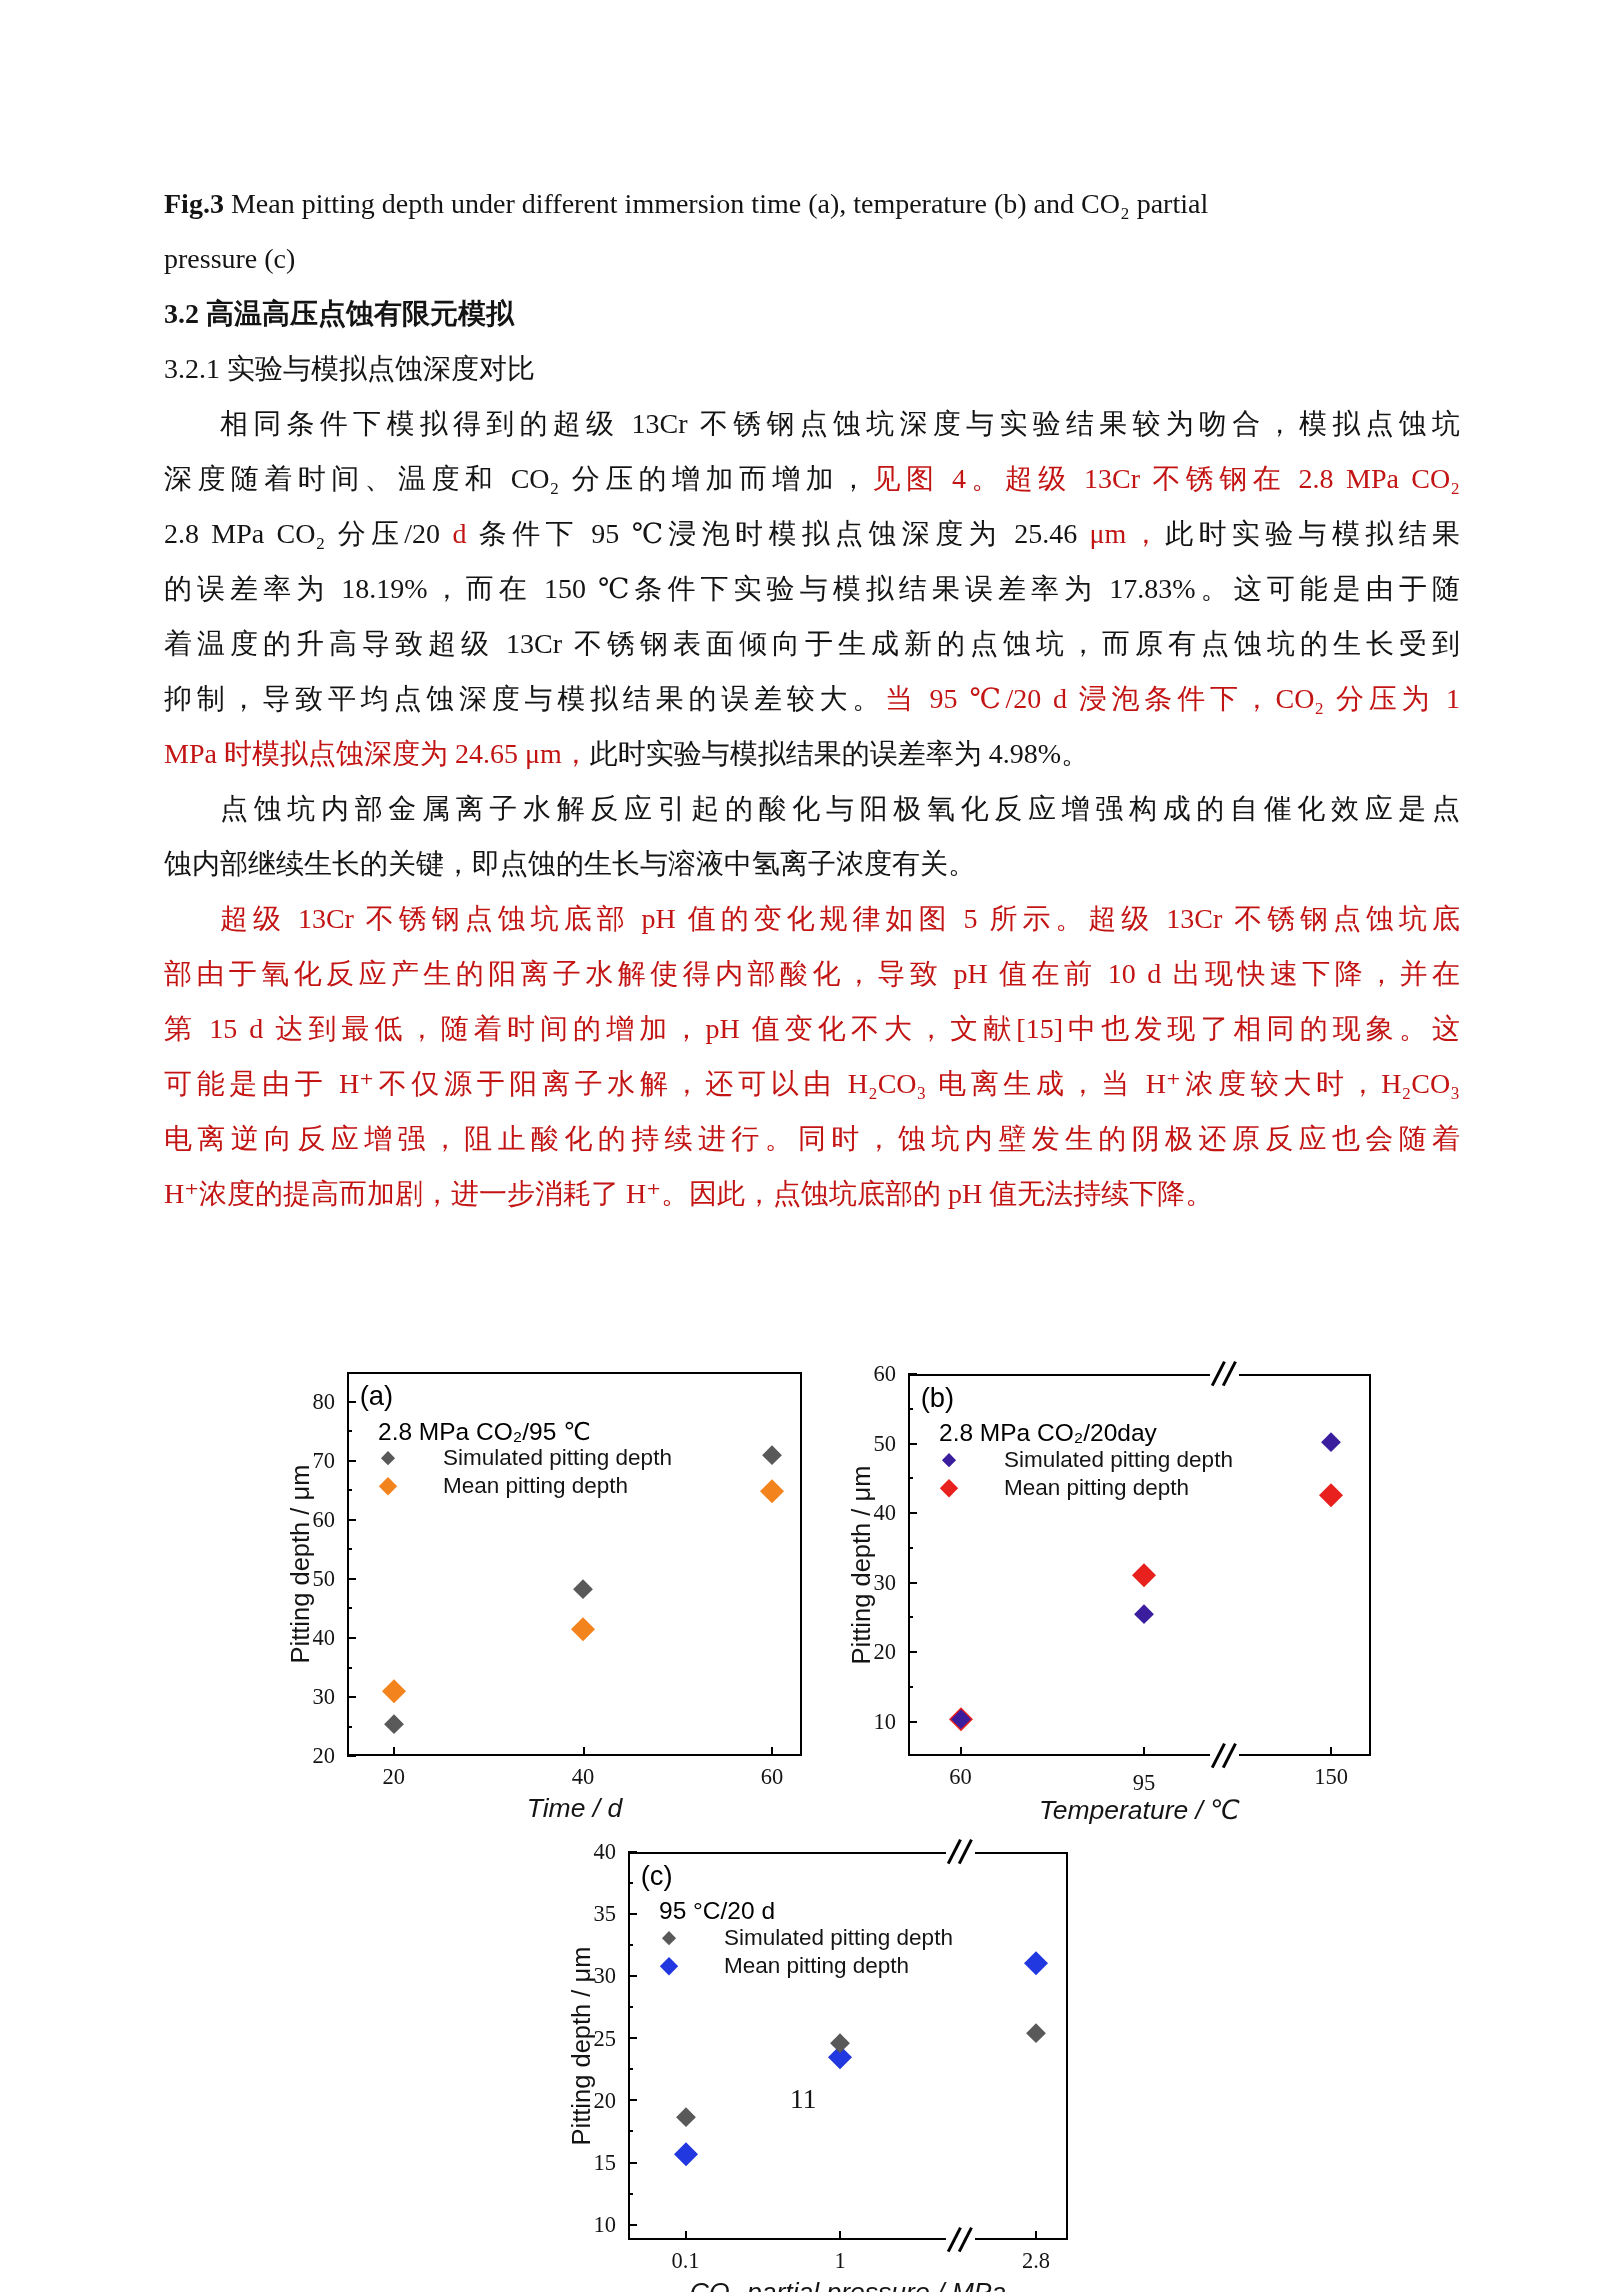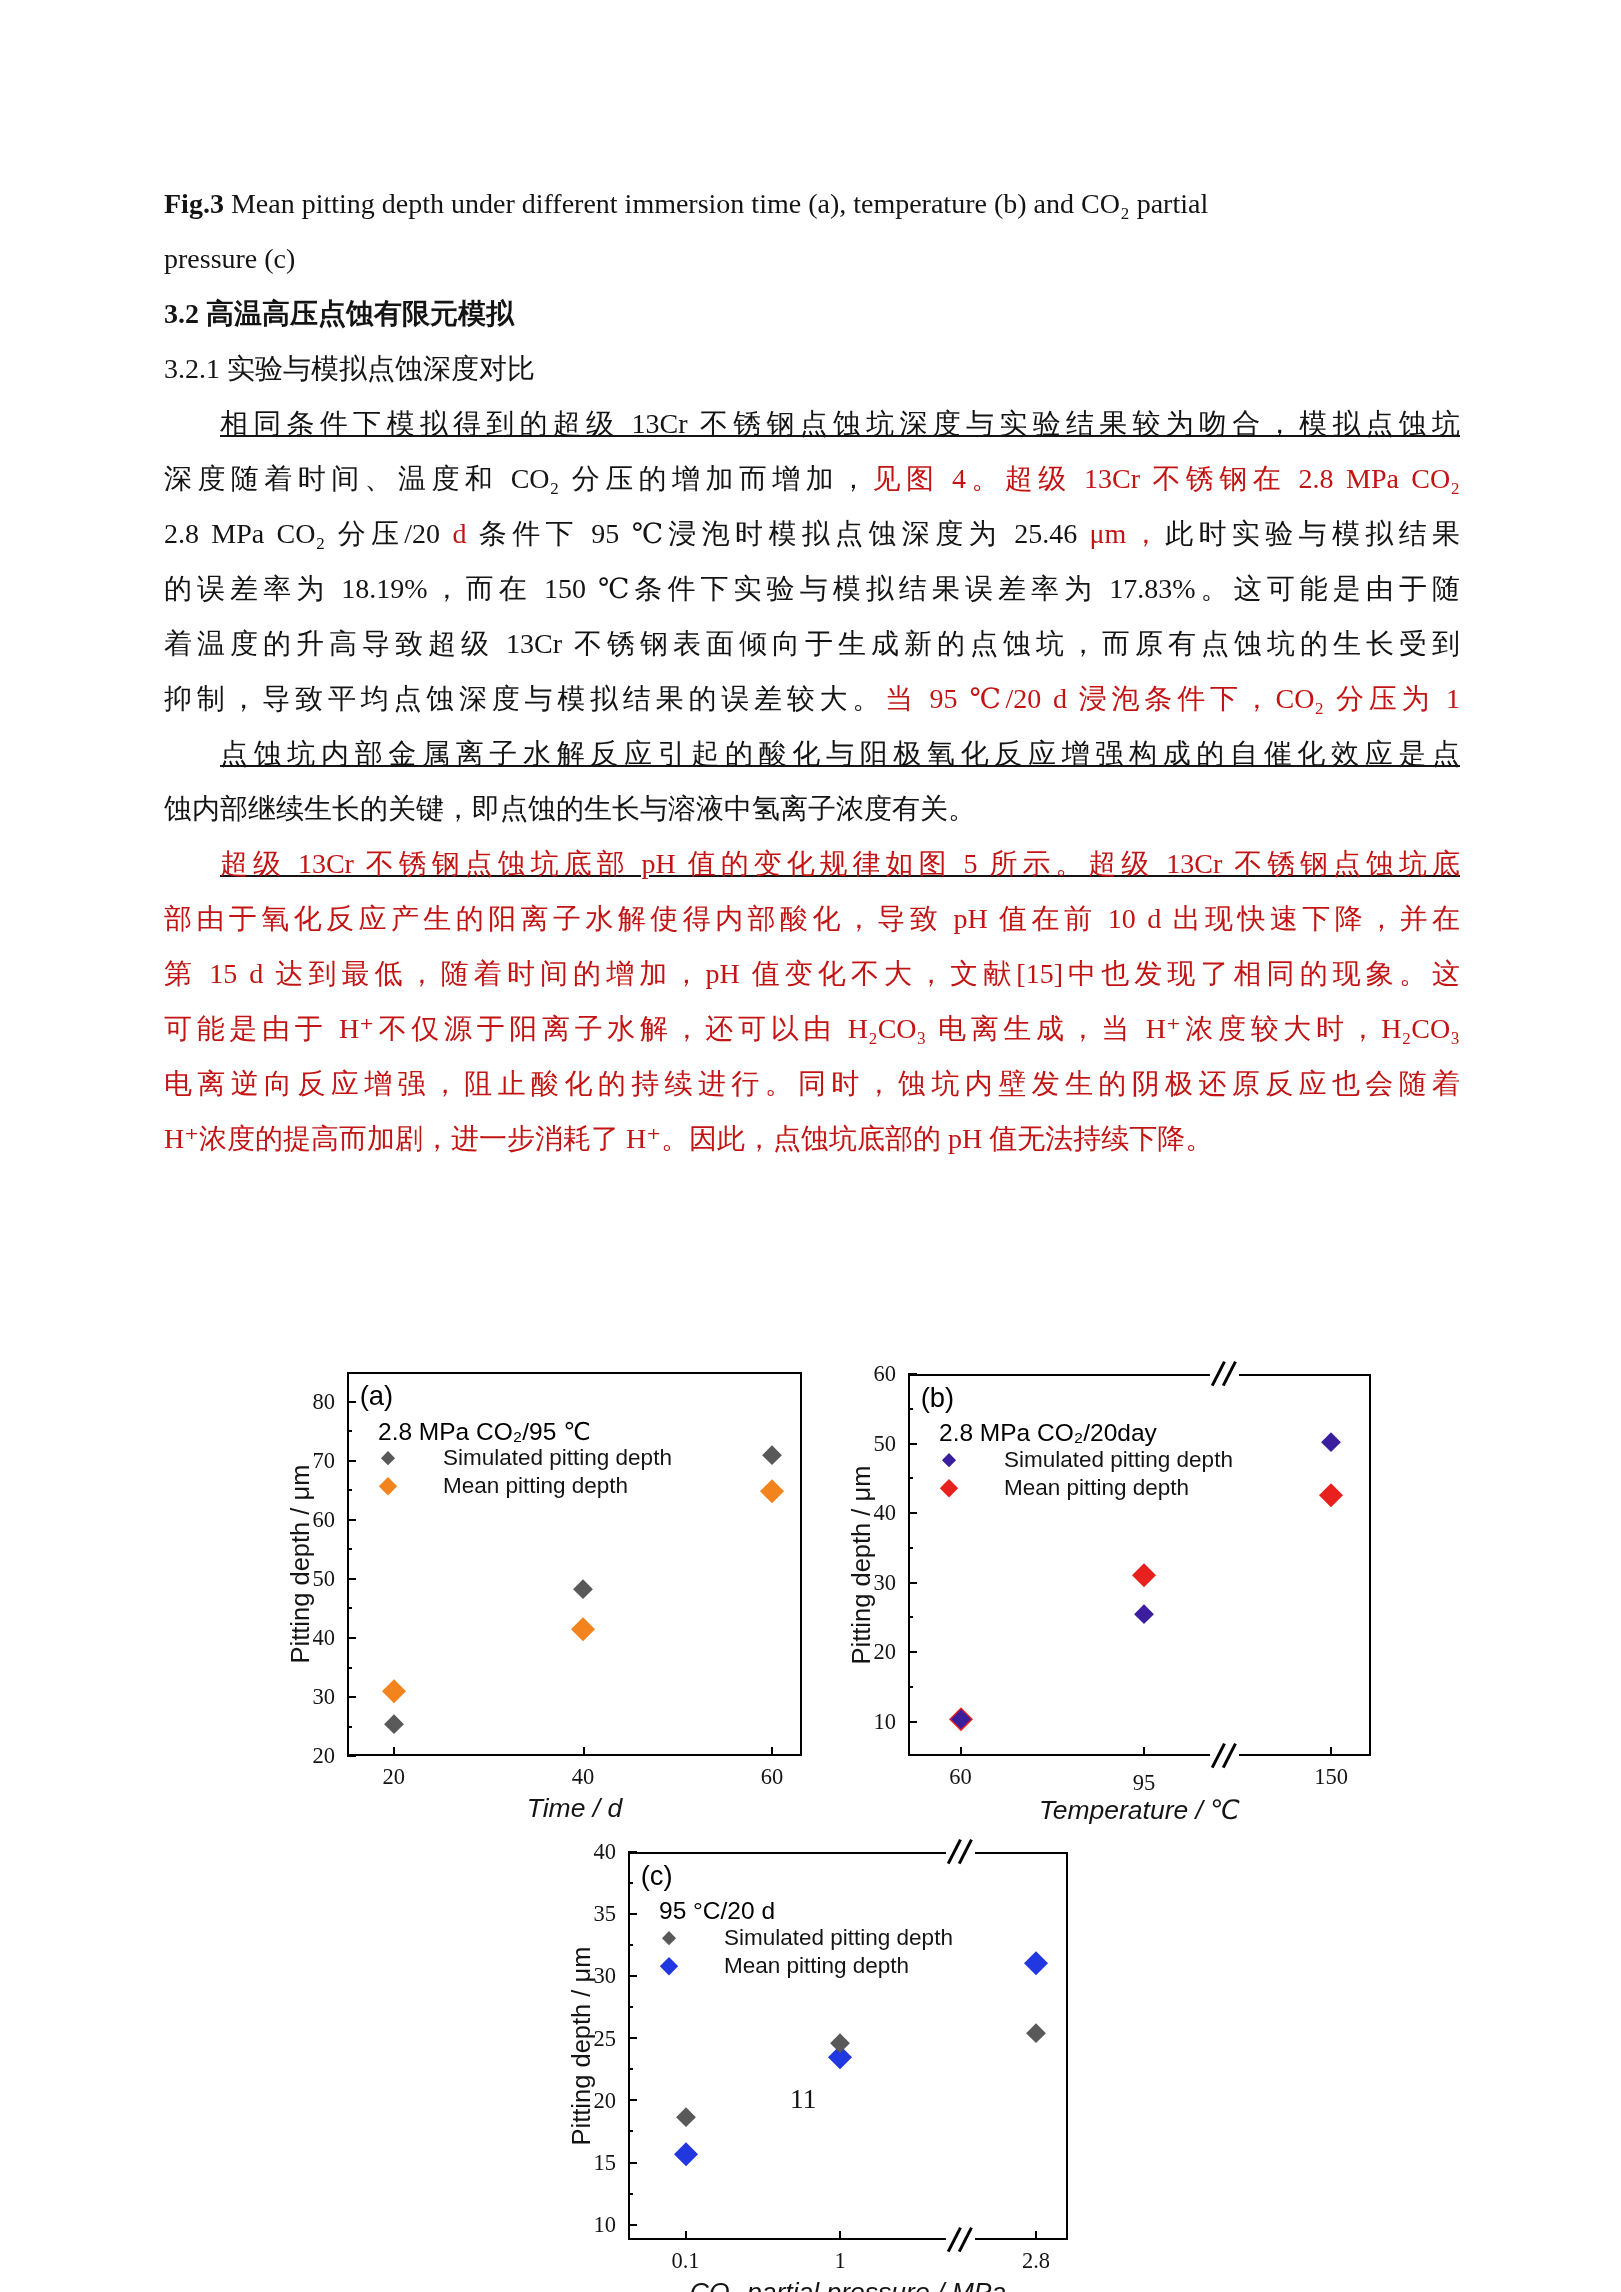--- a/index.html
+++ b/index.html
@@ -4,21 +4,21 @@
 <style>
   :root{ --red:#c31414; --ink:#141414; }
   html,body{margin:0;padding:0;}
   body{ width:1621px; height:2293px; position:relative; background:#ffffff;
         font-family:"Liberation Serif","DejaVu Serif",serif; color:var(--ink); }
   #body-text{ position:absolute; left:164px; top:176px; width:1296px; font-size:28px; }
   .line{ height:55px; line-height:55px; }
   .c{ text-align:left; }
   .l{ text-align:left; }
   .j{ text-align:justify; text-align-last:justify; }
-  .ind{ text-indent:56px;text-decoration:underline; }
+  .ind{ text-indent:56px; }
   .b{ font-weight:bold; }
   .r{ color:var(--red); }
   
   .chart{ position:absolute; }
   .frame{ position:absolute; inset:0; border:2px solid #000; }
   .panel-label{ position:absolute; font:27.4px "Liberation Sans","DejaVu Sans",sans-serif; color:#000; }
   .annotation{ position:absolute; font:24.5px "Liberation Sans","DejaVu Sans",sans-serif; color:#000; white-space:nowrap; }
   .legend-row{ position:absolute; height:23.5px; }
   .legend-text{ position:absolute; left:63px; top:0; font:22.5px "Liberation Sans","DejaVu Sans",sans-serif; white-space:nowrap; line-height:23.5px;}
   .diamond{ position:absolute; transform:translate(-50%,-50%) rotate(45deg); }
@@ -43,20 +43,21 @@
     <div class="line c"><span class="b">Fig.3</span><span class=""> Mean pitting depth under different immersion time (a), temperature (b) and CO₂ partial</span></div>
     <div class="line c"><span class="">pressure (c)</span></div>
     <div class="line l"><span class="b">3.2  高温高压点蚀有限元模拟</span></div>
     <div class="line l"><span class="">3.2.1  实验与模拟点蚀深度对比</span></div>
     <div class="line j ind"><span class="">相同条件下模拟得到的超级 13Cr 不锈钢点蚀坑深度与实验结果较为吻合，模拟点蚀坑</span></div>
     <div class="line j"><span class="">深度随着时间、温度和 CO₂ 分压的增加而增加，</span><span class="r ">见图 4。超级 13Cr 不锈钢在 2.8 MPa CO₂</span></div>
     <div class="line j"><span class="">2.8 MPa CO₂ 分压/20 </span><span class="r ">d</span><span class=""> 条件下 95 ℃浸泡时模拟点蚀深度为 25.46 </span><span class="r ">μm，</span><span class="">此时实验与模拟结果</span></div>
     <div class="line j"><span class="">的误差率为 18.19%，而在 150 ℃条件下实验与模拟结果误差率为 17.83%。这可能是由于随</span></div>
     <div class="line j"><span class="">着温度的升高导致超级 13Cr 不锈钢表面倾向于生成新的点蚀坑，而原有点蚀坑的生长受到</span></div>
     <div class="line j"><span class="">抑制，导致平均点蚀深度与模拟结果的误差较大。</span><span class="r ">当 95 ℃/20 d 浸泡条件下，CO₂ 分压为 1</span></div>
+    <div class="line l"><span class="r ">MPa 时模拟点蚀深度为 24.65 μm，</span><span class="">此时实验与模拟结果的误差率为 4.98%。</span></div>
     <div class="line j ind"><span class="">点蚀坑内部金属离子水解反应引起的酸化与阳极氧化反应增强构成的自催化效应是点</span></div>
     <div class="line l"><span class="">蚀内部继续生长的关键，即点蚀的生长与溶液中氢离子浓度有关。</span></div>
     <div class="line j ind"><span class="r ">超级 13Cr 不锈钢点蚀坑底部 pH 值的变化规律如图 5 所示。超级 13Cr 不锈钢点蚀坑底</span></div>
     <div class="line j"><span class="r ">部由于氧化反应产生的阳离子水解使得内部酸化，导致 pH 值在前 10 d 出现快速下降，并在</span></div>
     <div class="line j"><span class="r ">第 15 d 达到最低，随着时间的增加，pH 值变化不大，文献[15]中也发现了相同的现象。这</span></div>
     <div class="line j"><span class="r ">可能是由于 H⁺不仅源于阳离子水解，还可以由 H₂CO₃ 电离生成，当 H⁺浓度较大时，H₂CO₃</span></div>
     <div class="line j"><span class="r ">电离逆向反应增强，阻止酸化的持续进行。同时，蚀坑内壁发生的阴极还原反应也会随着</span></div>
     <div class="line l"><span class="r ">H⁺浓度的提高而加剧，进一步消耗了 H⁺。因此，点蚀坑底部的 pH 值无法持续下降。</span></div>
   </div>
 

